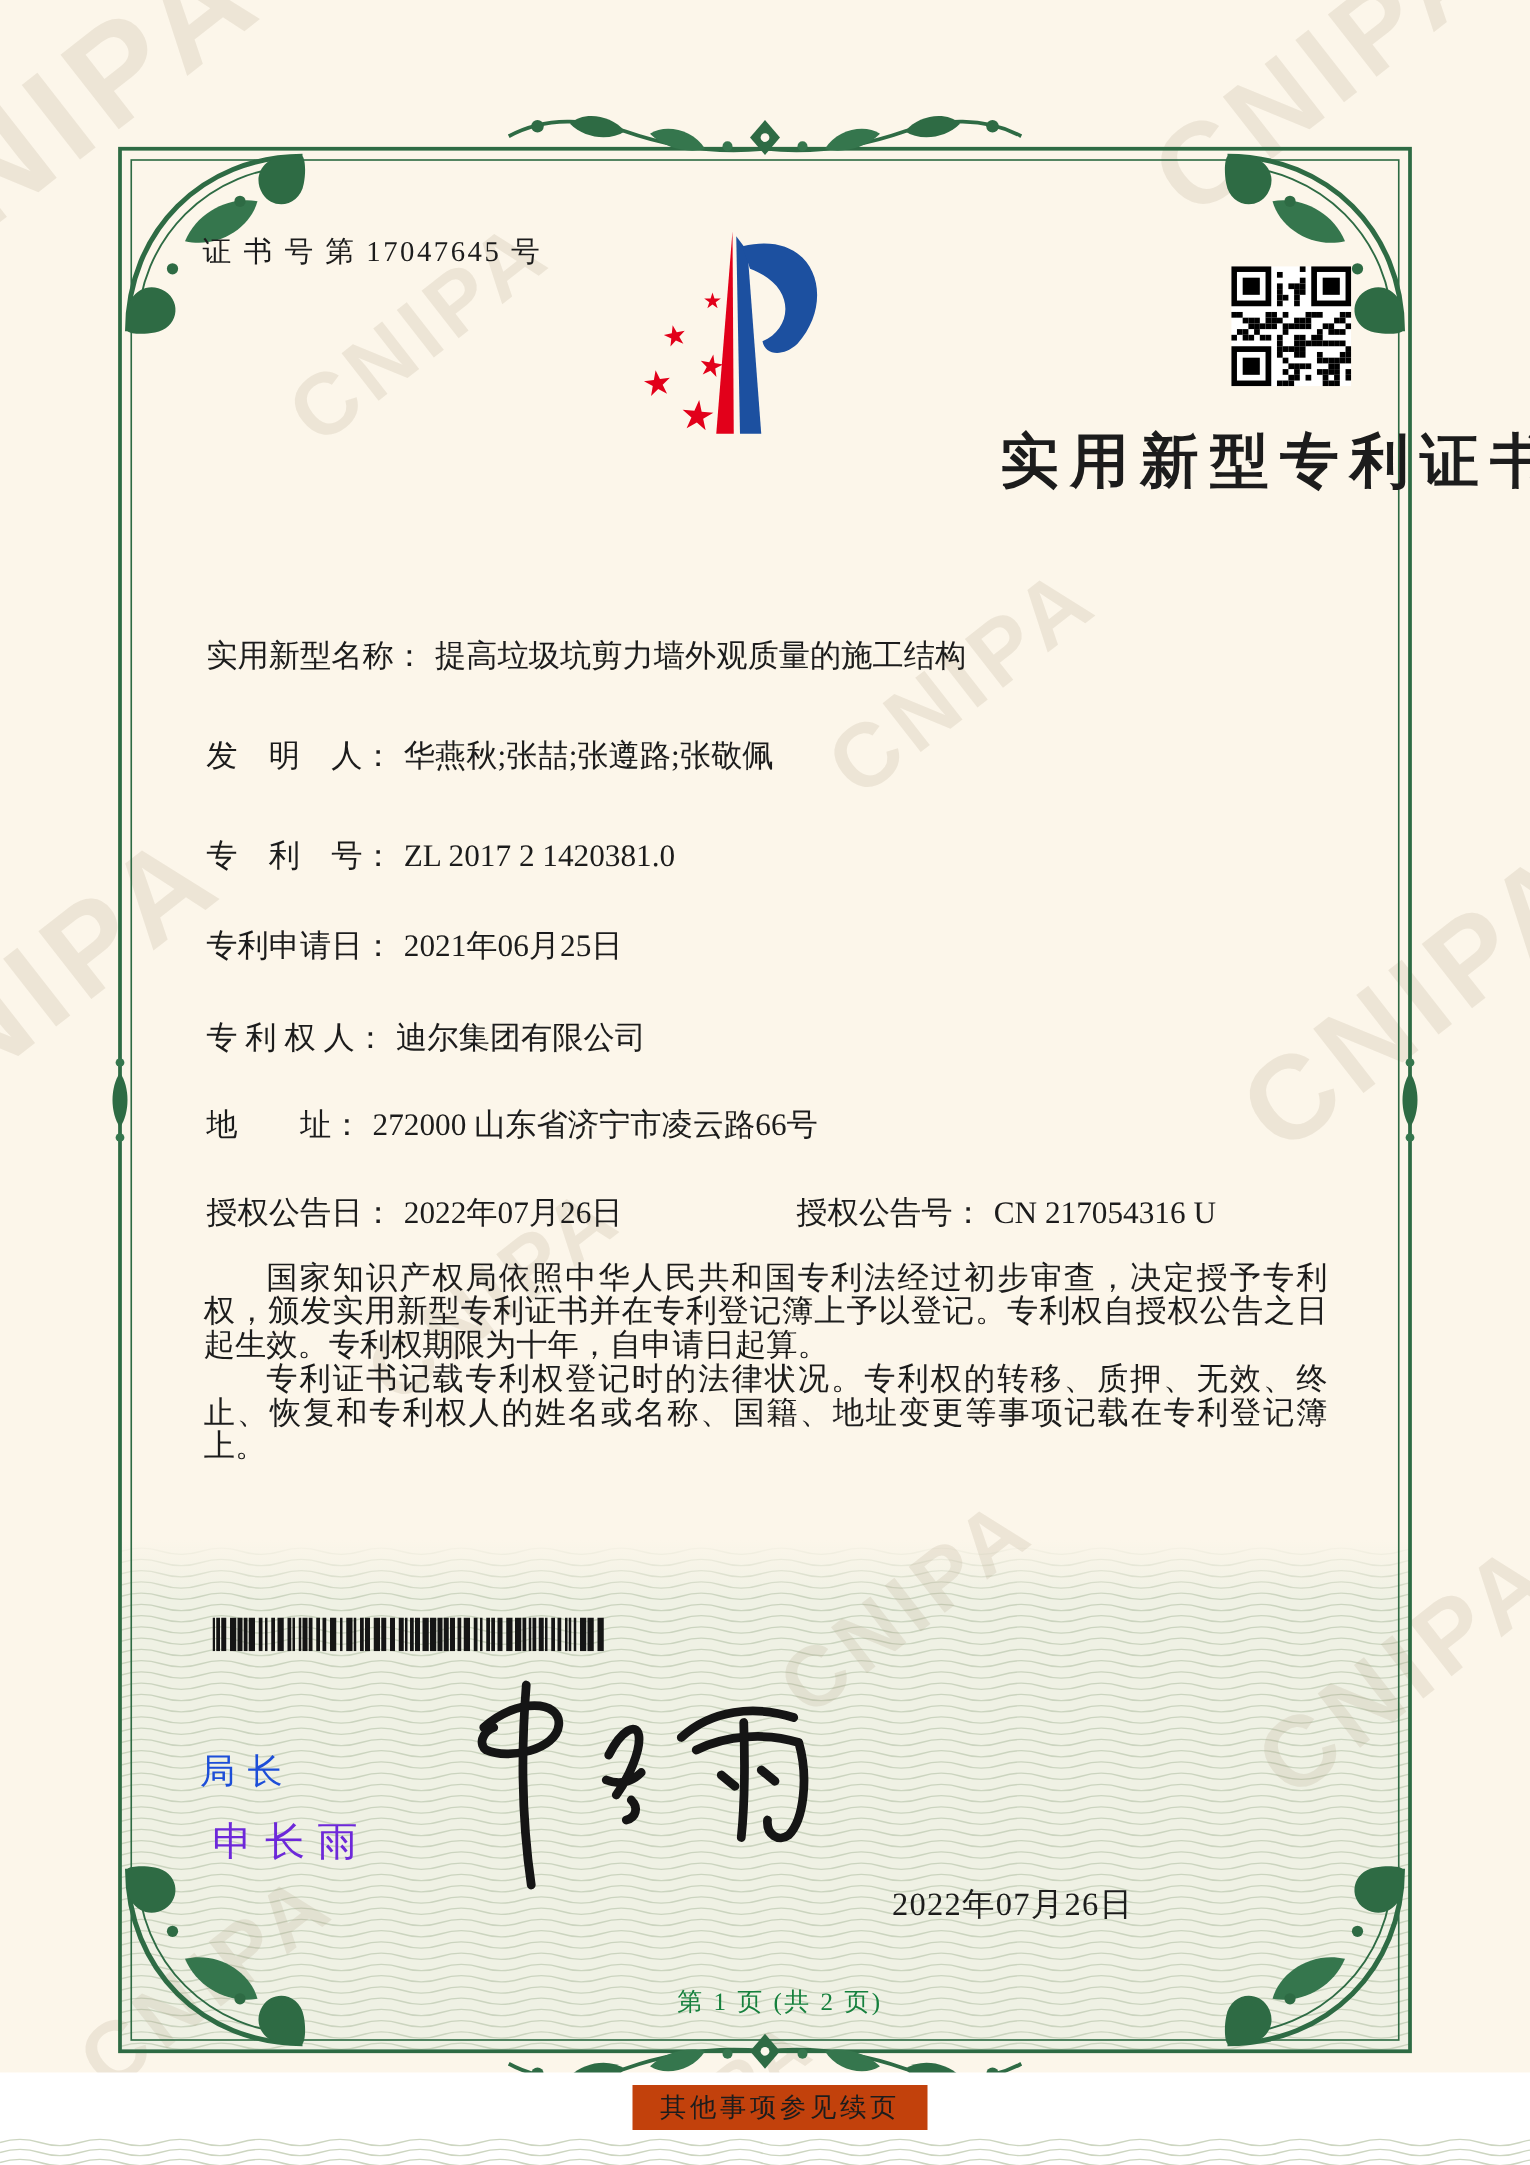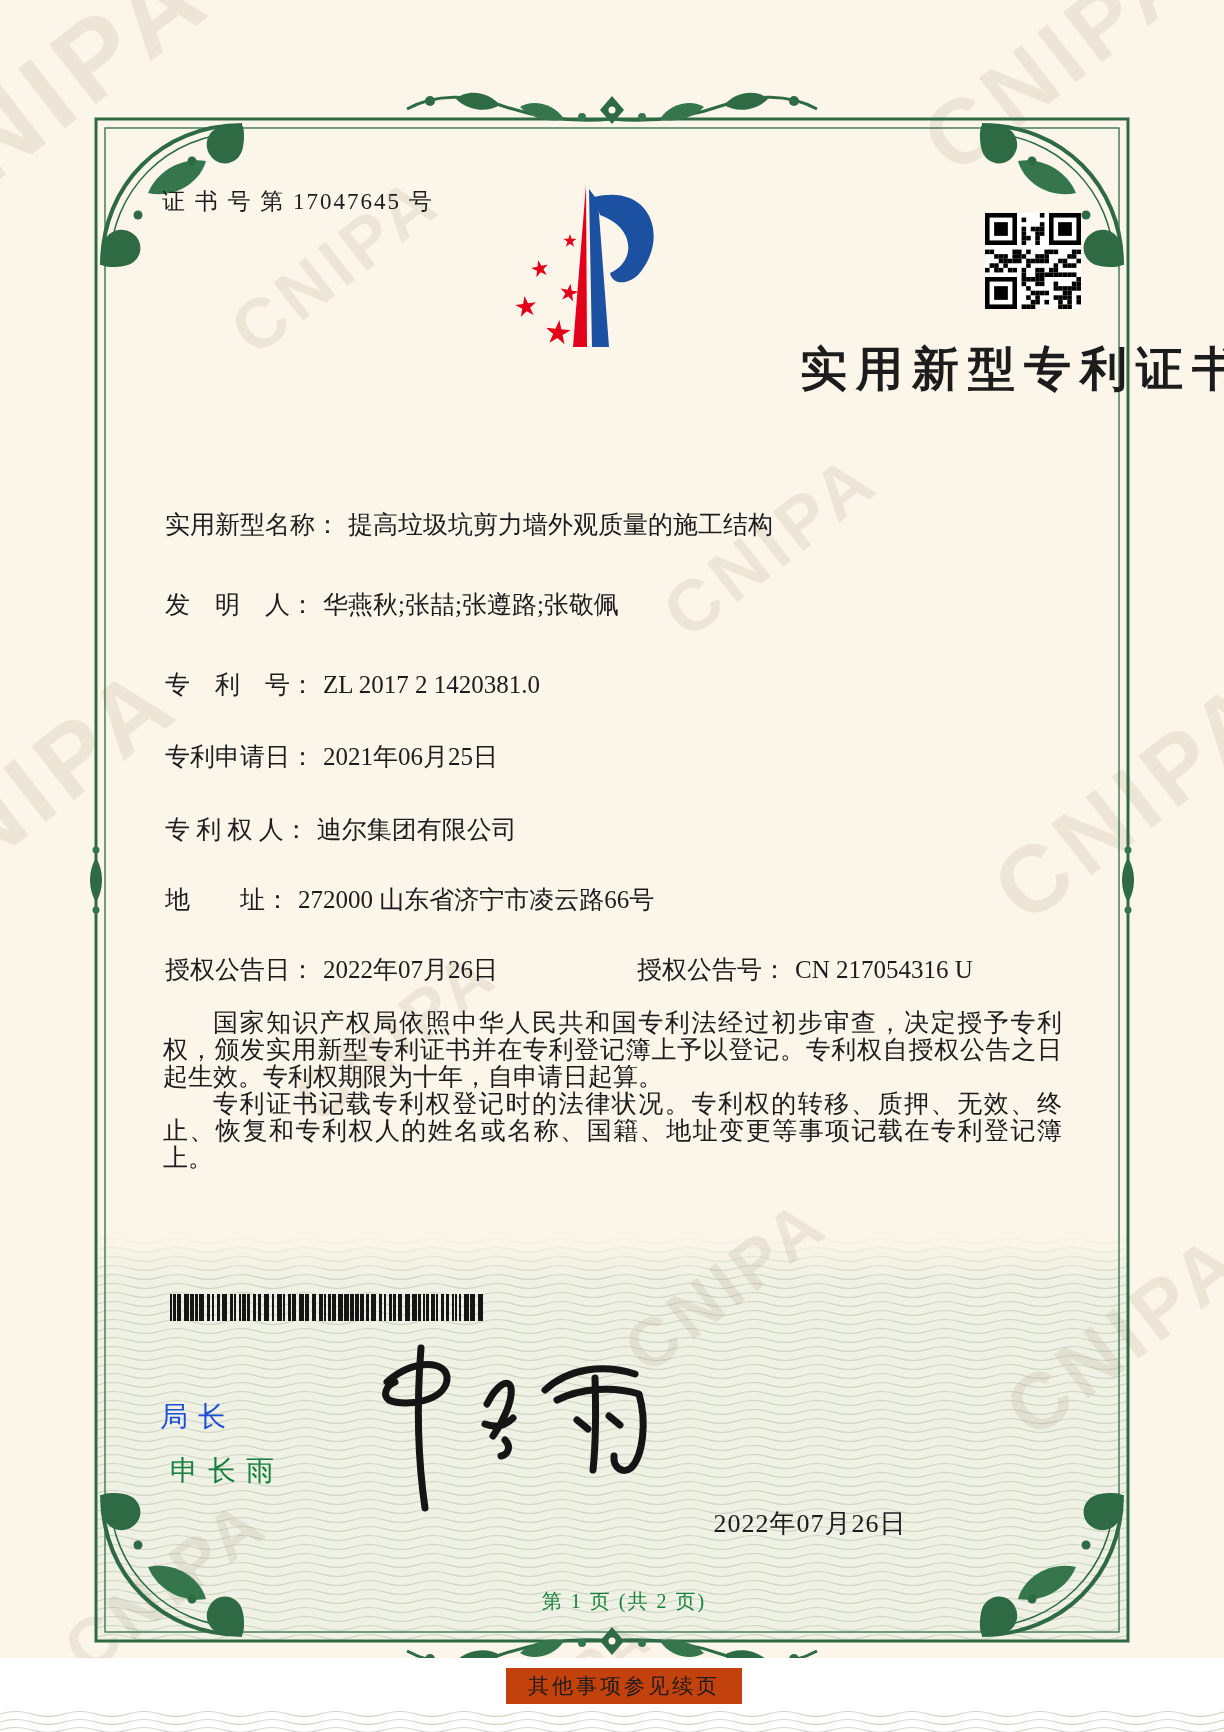--- a/index.html
+++ b/index.html
@@ -23,21 +23,21 @@
   .field{position:absolute;left:165px;font-size:25px;white-space:nowrap;z-index:3;}
   .field .lab{margin-right:8px;}
   .grant-no{position:absolute;left:472px;top:0;}
   .paras{position:absolute;left:163px;top:1009px;width:899px;font-size:25px;line-height:27px;
          text-align:justify;z-index:3;}
   .paras p{margin:0;text-indent:2em;}
   .barcode{position:absolute;left:170px;top:1294px;z-index:3;}
   .signer-title{position:absolute;left:160px;top:1398px;font-family:"Liberation Sans","DejaVu Sans",sans-serif;
          font-size:28px;font-weight:500;letter-spacing:10px;color:#1d4ed8;z-index:3;}
   .signer-name{position:absolute;left:170px;top:1452px;font-family:"Liberation Sans","DejaVu Sans",sans-serif;
-         font-size:28px;font-weight:500;letter-spacing:10px;color:#15803d;z-index:3;}
+         font-size:32px;font-weight:500;letter-spacing:10px;color:#6d28d9;z-index:3;}
   .signature{position:absolute;left:345px;top:1338px;z-index:3;}
   .issue-date{position:absolute;left:695px;top:1506px;width:230px;text-align:center;font-size:26px;
          letter-spacing:1px;z-index:3;}
   .page-info{position:absolute;left:0;top:1588px;width:100%;text-align:center;font-size:20px;
          letter-spacing:2px;color:#15803d;z-index:3;}
   .bottom-band{position:absolute;left:0;top:1658px;width:100%;height:74px;background:#ffffff;z-index:2;}
   .bottom-waves{position:absolute;left:0;bottom:0;}
   .continuation{position:absolute;left:50%;top:1668px;transform:translateX(-50%);background:#c2410c;
          padding:4px 22px;font-size:21px;letter-spacing:3px;z-index:3;white-space:nowrap;}
 </style>

